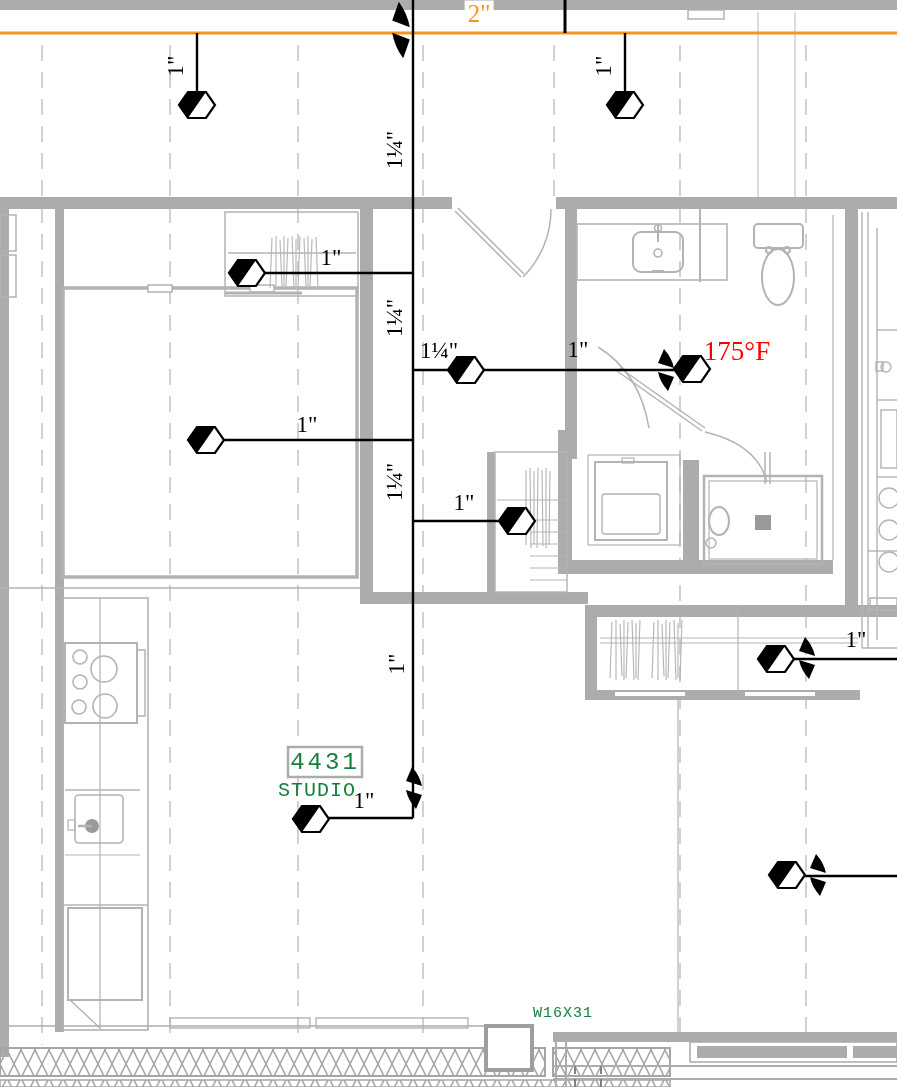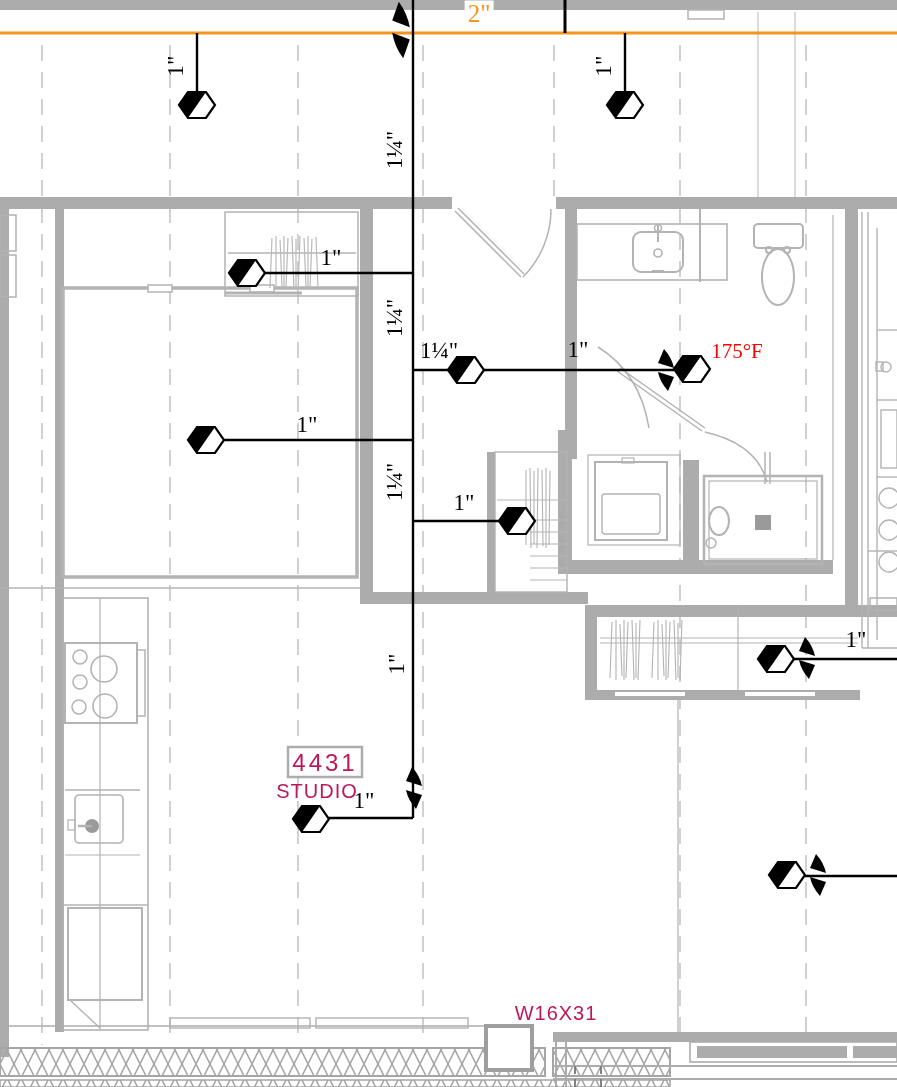--- a/index.html
+++ b/index.html
@@ -3,25 +3,25 @@
 <meta charset="utf-8">
 <style>
   html,body{margin:0;padding:0;background:#fff;}
   .canvas{position:relative;width:897px;height:1087px;background:#fff;overflow:hidden;
           font-family:"Liberation Serif",serif;}
   .canvas svg{position:absolute;left:0;top:0;}
   .lbl{position:absolute;transform:translate(-50%,-50%);font:23px "Liberation Serif",serif;
        color:#000;white-space:nowrap;line-height:1;}
   .lbl.rot{transform:translate(-50%,-50%) rotate(-90deg);}
   .lbl.orange{color:#F7941D;font-size:25px;background:#fff;padding:0 3px;}
-  .lbl.red{color:#FF0000;font-size:21px;}
-  .lbl.gray-sans{font-family:Liberation Sans, sans-serif;color:#be185d;}
+  .lbl.red{color:#FF0000;font-size:27px;}
+  .lbl.gray-sans{font-family:Liberation Mono, monospace;color:#15803d;}
   .room-num{font-size:24px;letter-spacing:3px;}
   .room-name{font-size:20px;letter-spacing:1px;text-align:right;}
-  .beam{font-size:20px;letter-spacing:1px;}
+  .beam{font-size:15px;letter-spacing:1px;margin-left:7px;}
 </style>
 </head>
 <body>
 
 <div class="canvas">
 <svg width="897" height="1087" viewBox="0 0 897 1087" xmlns="http://www.w3.org/2000/svg">
   <defs>
     <g id="spk">
       <polygon points="-18,0 -9,-13 9,-13 18,0 9,13 -9,13" fill="#000"></polygon>
       <polygon points="9,-13 18,0 9,13 -9,13" fill="#fff"></polygon>

